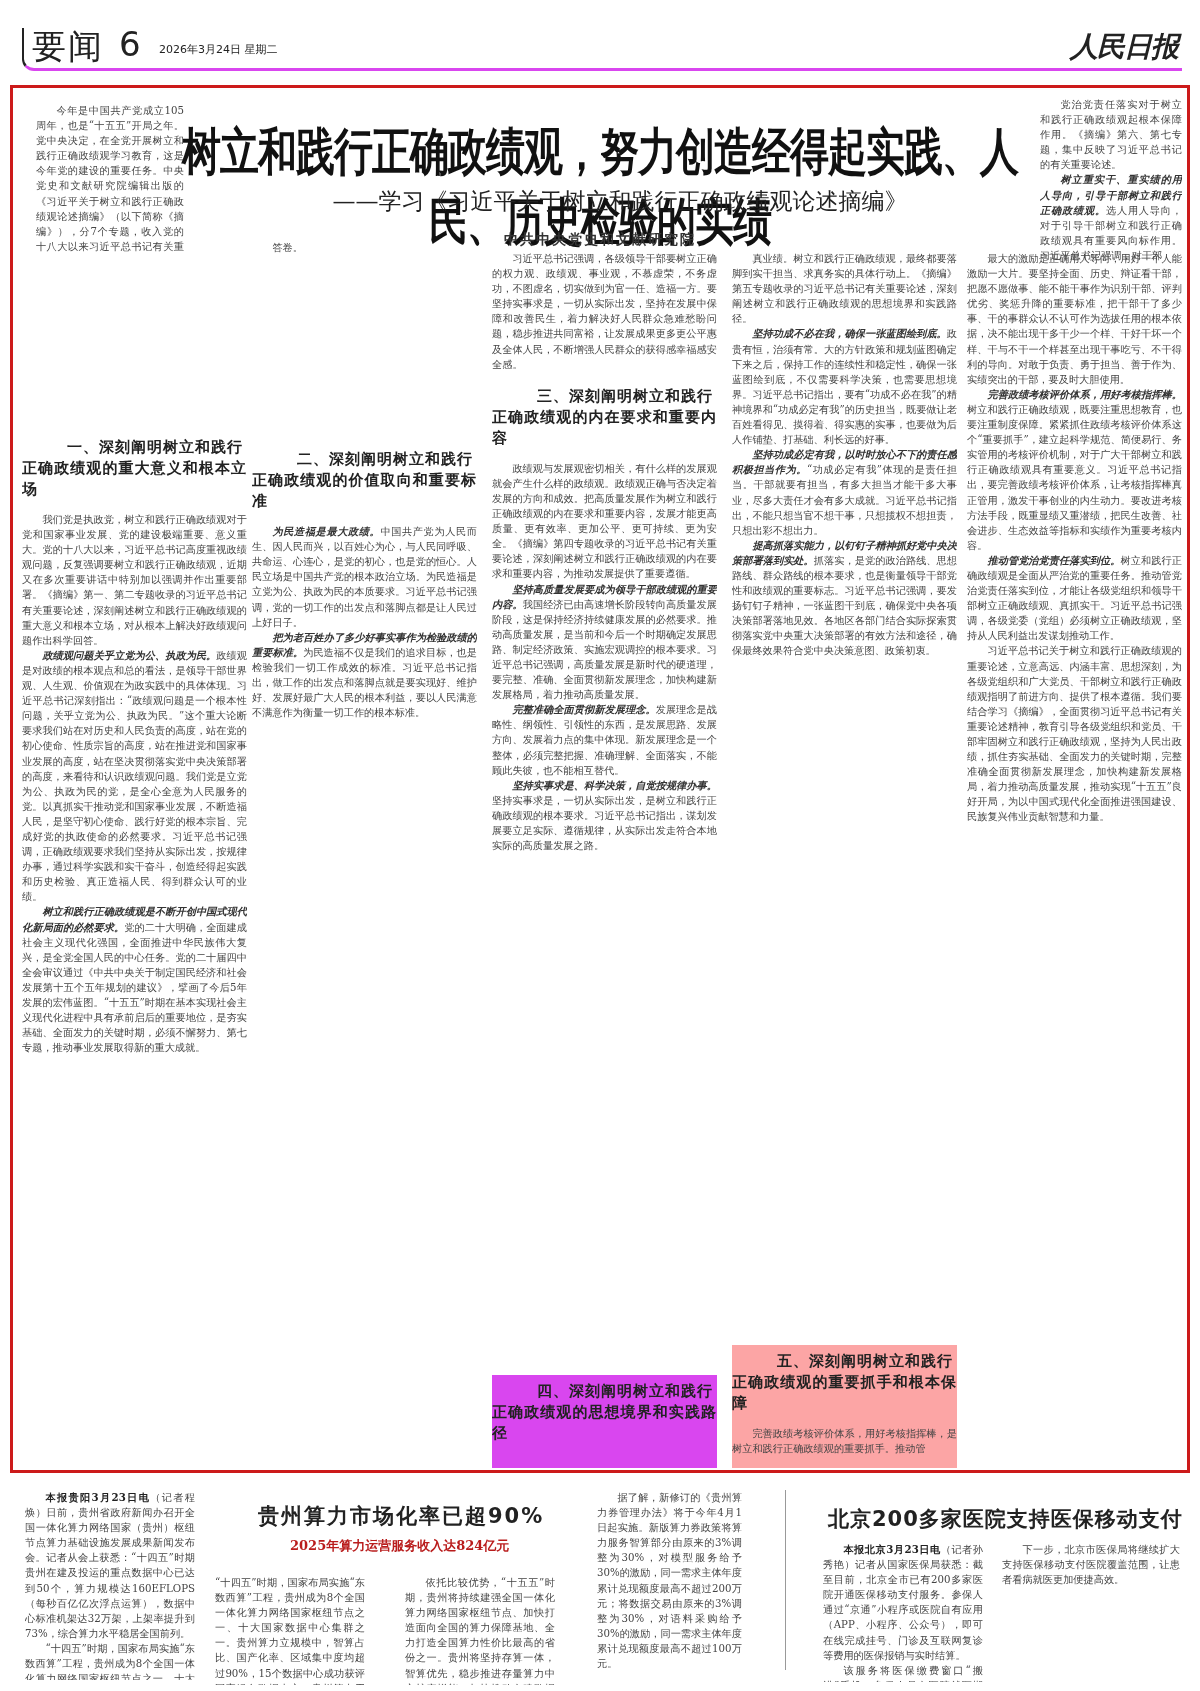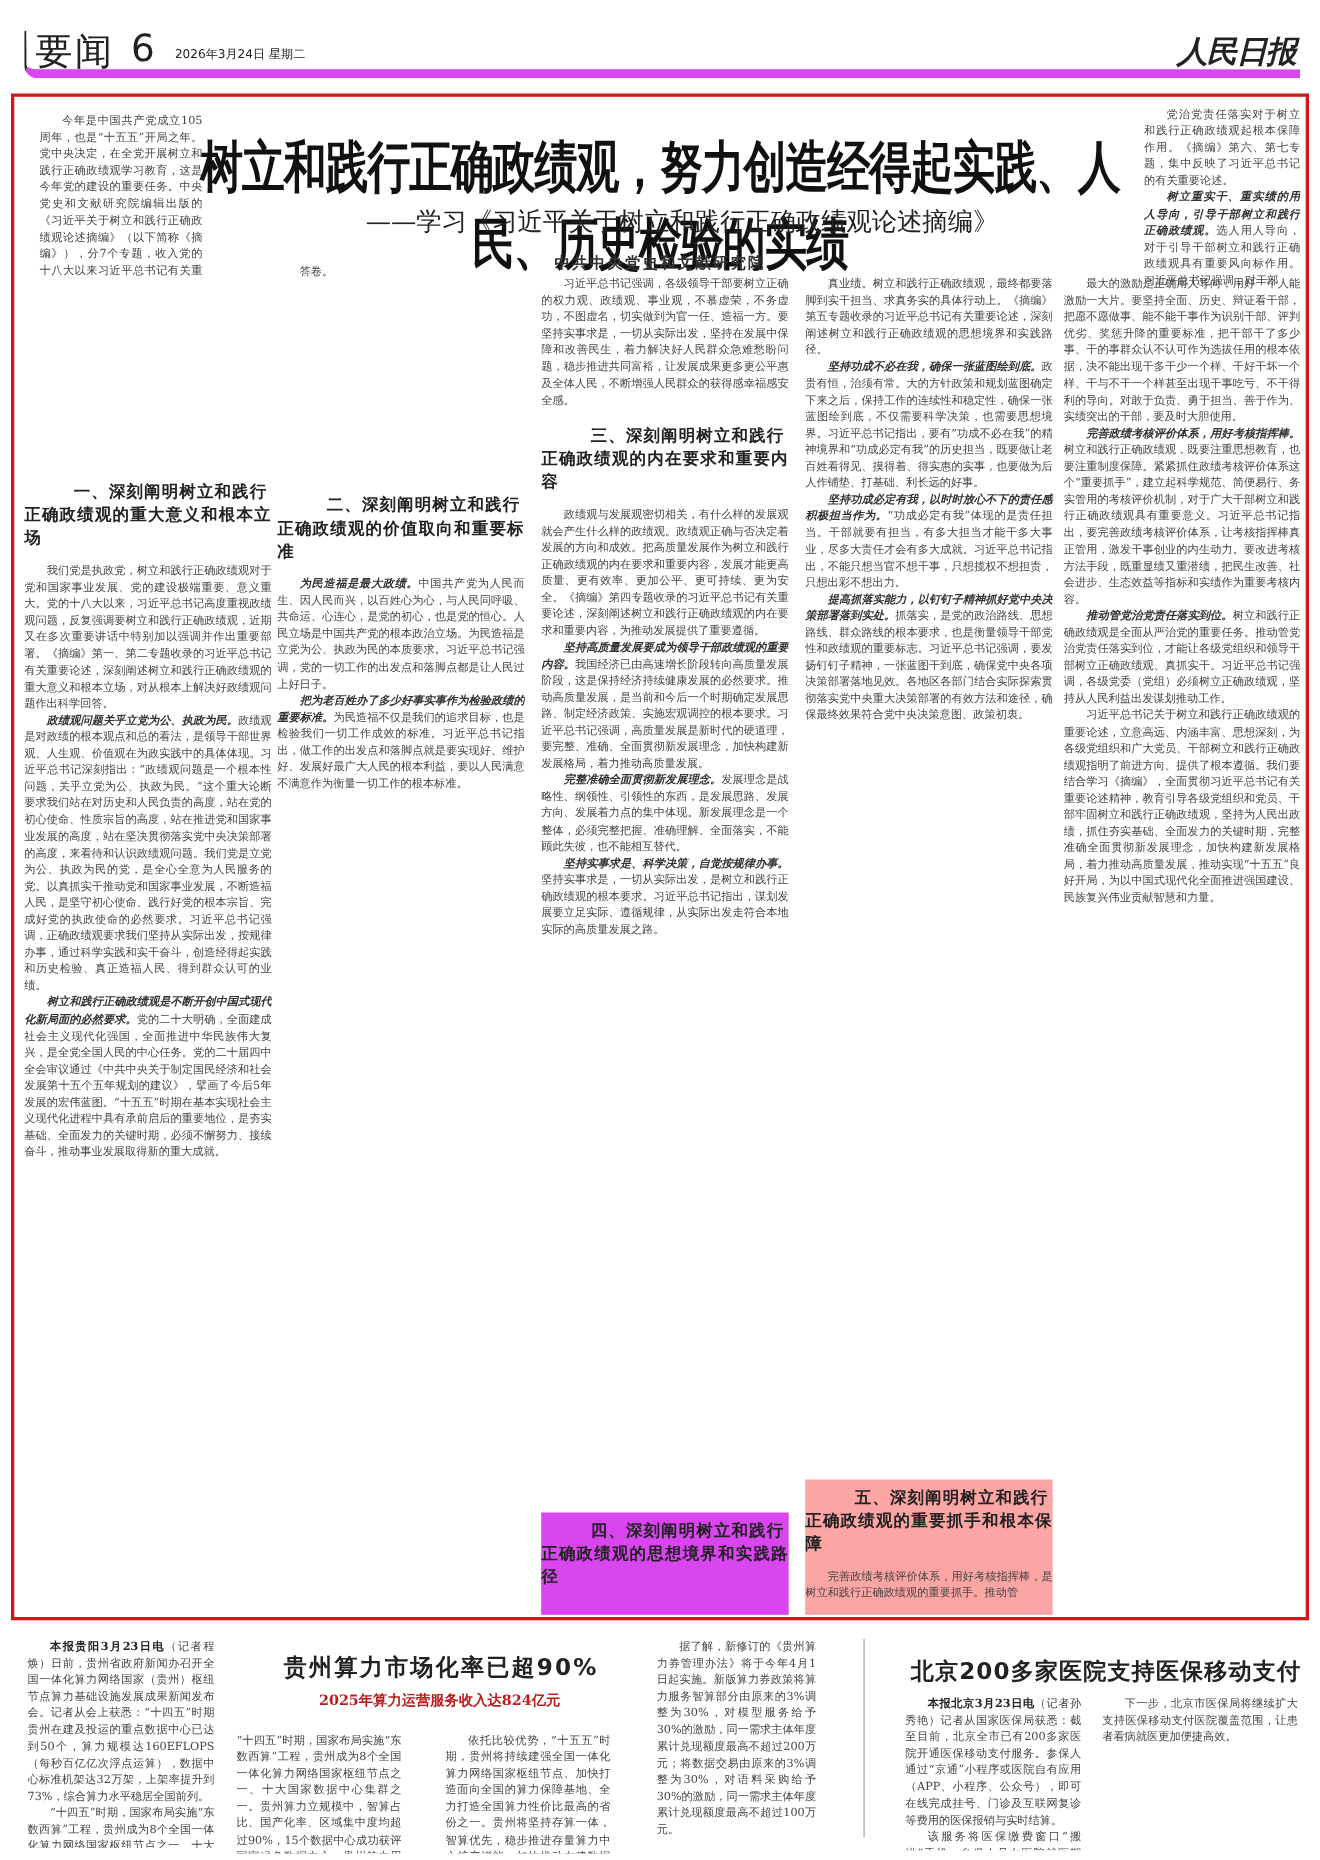--- a/index.html
+++ b/index.html
@@ -1,19 +1,19 @@
 <!DOCTYPE html>
 <html><head>
 <meta charset="utf-8">
 <style>
   * { box-sizing: border-box; margin: 0; padding: 0; }
   html, body { width: 1200px; height: 1691px; background: #fff; overflow: hidden; }
   body { font-family: "DejaVu Serif", "Liberation Serif", serif; color: #333; position: relative; }
 
-  .masthead { position: absolute; left: 22px; top: 28px; width: 1160px; height: 43px; border-bottom: 8px solid #d946ef; border-left: 2px solid #222; border-bottom-left-radius: 12px; }
+  .masthead { position: absolute; left: 22px; top: 28px; width: 1160px; height: 43px; border-bottom: 3px solid #d946ef; border-left: 2px solid #222; border-bottom-left-radius: 12px; }
   .masthead .section { position: absolute; left: 8px; top: -4px; font-family: "DejaVu Sans", sans-serif; font-size: 34px; color: #222; letter-spacing: 2px; }
   .masthead .pageno { position: absolute; left: 95px; top: -4px; font-family: "DejaVu Sans", sans-serif; font-size: 34px; color: #222; }
   .masthead .date { position: absolute; left: 135px; top: 14px; font-family: "DejaVu Sans", sans-serif; font-size: 11px; color: #222; }
   .masthead .logo { position: absolute; right: 4px; top: 0px; font-family: "DejaVu Serif", serif; font-style: italic; font-weight: bold; font-size: 28px; color: #222; letter-spacing: -1px; }
 
   .feature-box { position: absolute; left: 10px; top: 85px; width: 1180px; height: 1388px; border: 3px solid #cc1a1a; }
 
   .headline { position: absolute; left: 180px; top: 117px; width: 840px; text-align: center; font-family: "DejaVu Sans", sans-serif; font-weight: bold; font-size: 39px; color: #111; letter-spacing: -1px; transform: scaleY(1.3); transform-origin: top center; }
   .subhead { position: absolute; left: 240px; top: 186px; width: 760px; text-align: center; font-family: "DejaVu Serif", serif; font-size: 23px; color: #222; }
   .byline { position: absolute; left: 440px; top: 231px; width: 320px; text-align: center; font-size: 14px; color: #333; letter-spacing: 2px; font-weight: bold; }
@@ -50,21 +50,21 @@
   <div style="width:148px; margin-left:14px;">
     <p style="height:150px; overflow:hidden;">今年是中国共产党成立105周年，也是“十五五”开局之年。党中央决定，在全党开展树立和践行正确政绩观学习教育，这是今年党的建设的重要任务。中央党史和文献研究院编辑出版的《习近平关于树立和践行正确政绩观论述摘编》（以下简称《摘编》），分7个专题，收入党的十八大以来习近平总书记有关重要论述253段，全面系统反映了习近平总书记关于树立和践行正确政绩观一系列重大理论和实践问题的深邃思考和重要要求。深入学习贯彻这些重要论述，对于教育引导各级党组织和党员、干部深刻领悟“两个确立”的决定性意义、坚决做到“两个维护”，立党为公、为民造福、科学决策、真抓实干，更加坚决有力地贯彻落实党中央重大决策部署，努力创造经得起实践、人民、历史检验的实绩，不断开创中国式现代化新局面，具有十分重要的意义。</p>
   </div>
   <div style="height:170px;"></div>
   <h2>
     <span class="first">一、深刻阐明树立和践行</span>
     <span>正确政绩观的重大意义和根本立场</span>
   </h2>
   <p><span class="lead"></span><span>我们党是执政党，树立和践行正确政绩观对于党和国家事业发展、党的建设极端重要、意义重大。党的十八大以来，习近平总书记高度重视政绩观问题，反复强调要树立和践行正确政绩观，近期又在多次重要讲话中特别加以强调并作出重要部署。《摘编》第一、第二专题收录的习近平总书记有关重要论述，深刻阐述树立和践行正确政绩观的重大意义和根本立场，对从根本上解决好政绩观问题作出科学回答。</span></p>
   <p><span class="lead">政绩观问题关乎立党为公、执政为民。</span><span>政绩观是对政绩的根本观点和总的看法，是领导干部世界观、人生观、价值观在为政实践中的具体体现。习近平总书记深刻指出：“政绩观问题是一个根本性问题，关乎立党为公、执政为民。”这个重大论断要求我们站在对历史和人民负责的高度，站在党的初心使命、性质宗旨的高度，站在推进党和国家事业发展的高度，站在坚决贯彻落实党中央决策部署的高度，来看待和认识政绩观问题。我们党是立党为公、执政为民的党，是全心全意为人民服务的党。以真抓实干推动党和国家事业发展，不断造福人民，是坚守初心使命、践行好党的根本宗旨、完成好党的执政使命的必然要求。习近平总书记强调，正确政绩观要求我们坚持从实际出发，按规律办事，通过科学实践和实干奋斗，创造经得起实践和历史检验、真正造福人民、得到群众认可的业绩。</span></p>
-  <p><span class="lead">树立和践行正确政绩观是不断开创中国式现代化新局面的必然要求。</span><span>党的二十大明确，全面建成社会主义现代化强国，全面推进中华民族伟大复兴，是全党全国人民的中心任务。党的二十届四中全会审议通过《中共中央关于制定国民经济和社会发展第十五个五年规划的建议》，擘画了今后5年发展的宏伟蓝图。“十五五”时期在基本实现社会主义现代化进程中具有承前启后的重要地位，是夯实基础、全面发力的关键时期，必须不懈努力、接续奋斗，推动事业发展取得新的重大成就。</span></p>
+  <p><span class="lead">树立和践行正确政绩观是不断开创中国式现代化新局面的必然要求。</span><span>党的二十大明确，全面建成社会主义现代化强国，全面推进中华民族伟大复兴，是全党全国人民的中心任务。党的二十届四中全会审议通过《中共中央关于制定国民经济和社会发展第十五个五年规划的建议》，擘画了今后5年发展的宏伟蓝图。“十五五”时期在基本实现社会主义现代化进程中具有承前启后的重要地位，是夯实基础、全面发力的关键时期，必须不懈努力、第七专题，推动事业发展取得新的重大成就。</span></p>
 </div>
 
 <div class="col" style="left:252px; top:240px; width:225px; height:1217px;">
   <p><span class="lead"></span><span>答卷。</span></p>
   <div style="height:180px;"></div>
   <h2>
     <span class="first">二、深刻阐明树立和践行</span>
     <span>正确政绩观的价值取向和重要标准</span>
   </h2>
   <p><span class="lead">为民造福是最大政绩。</span><span>中国共产党为人民而生、因人民而兴，以百姓心为心，与人民同呼吸、共命运、心连心，是党的初心，也是党的恒心。人民立场是中国共产党的根本政治立场。为民造福是立党为公、执政为民的本质要求。习近平总书记强调，党的一切工作的出发点和落脚点都是让人民过上好日子。</span></p>

